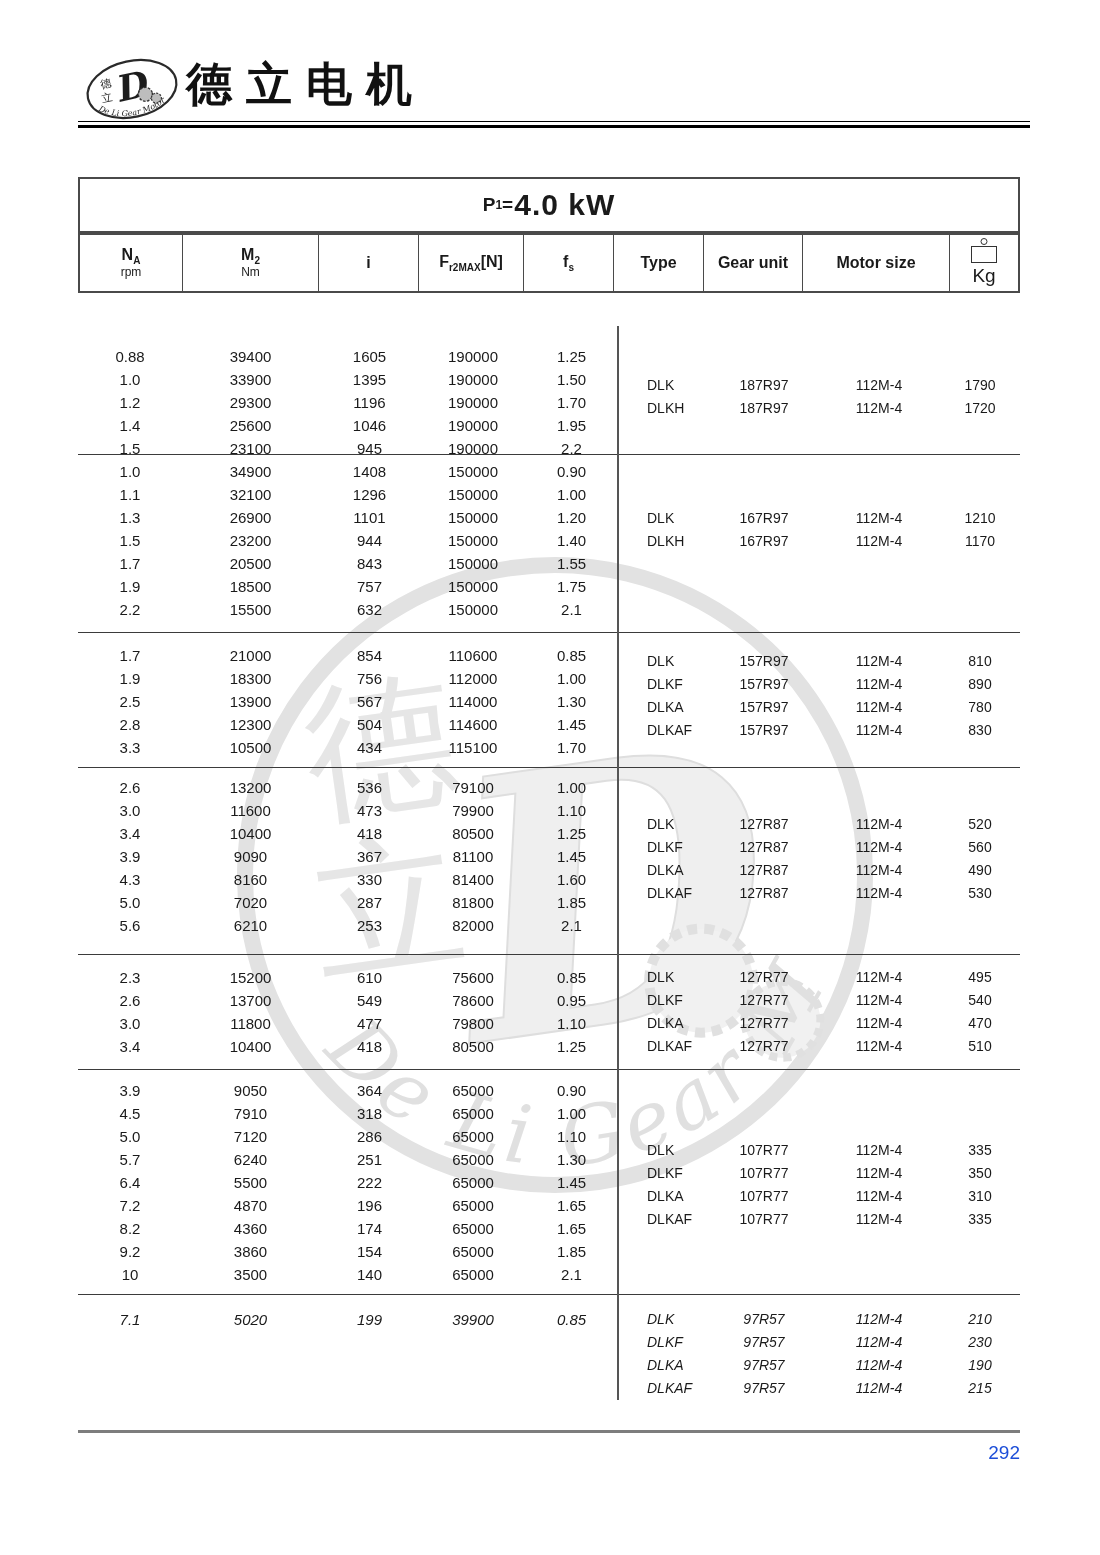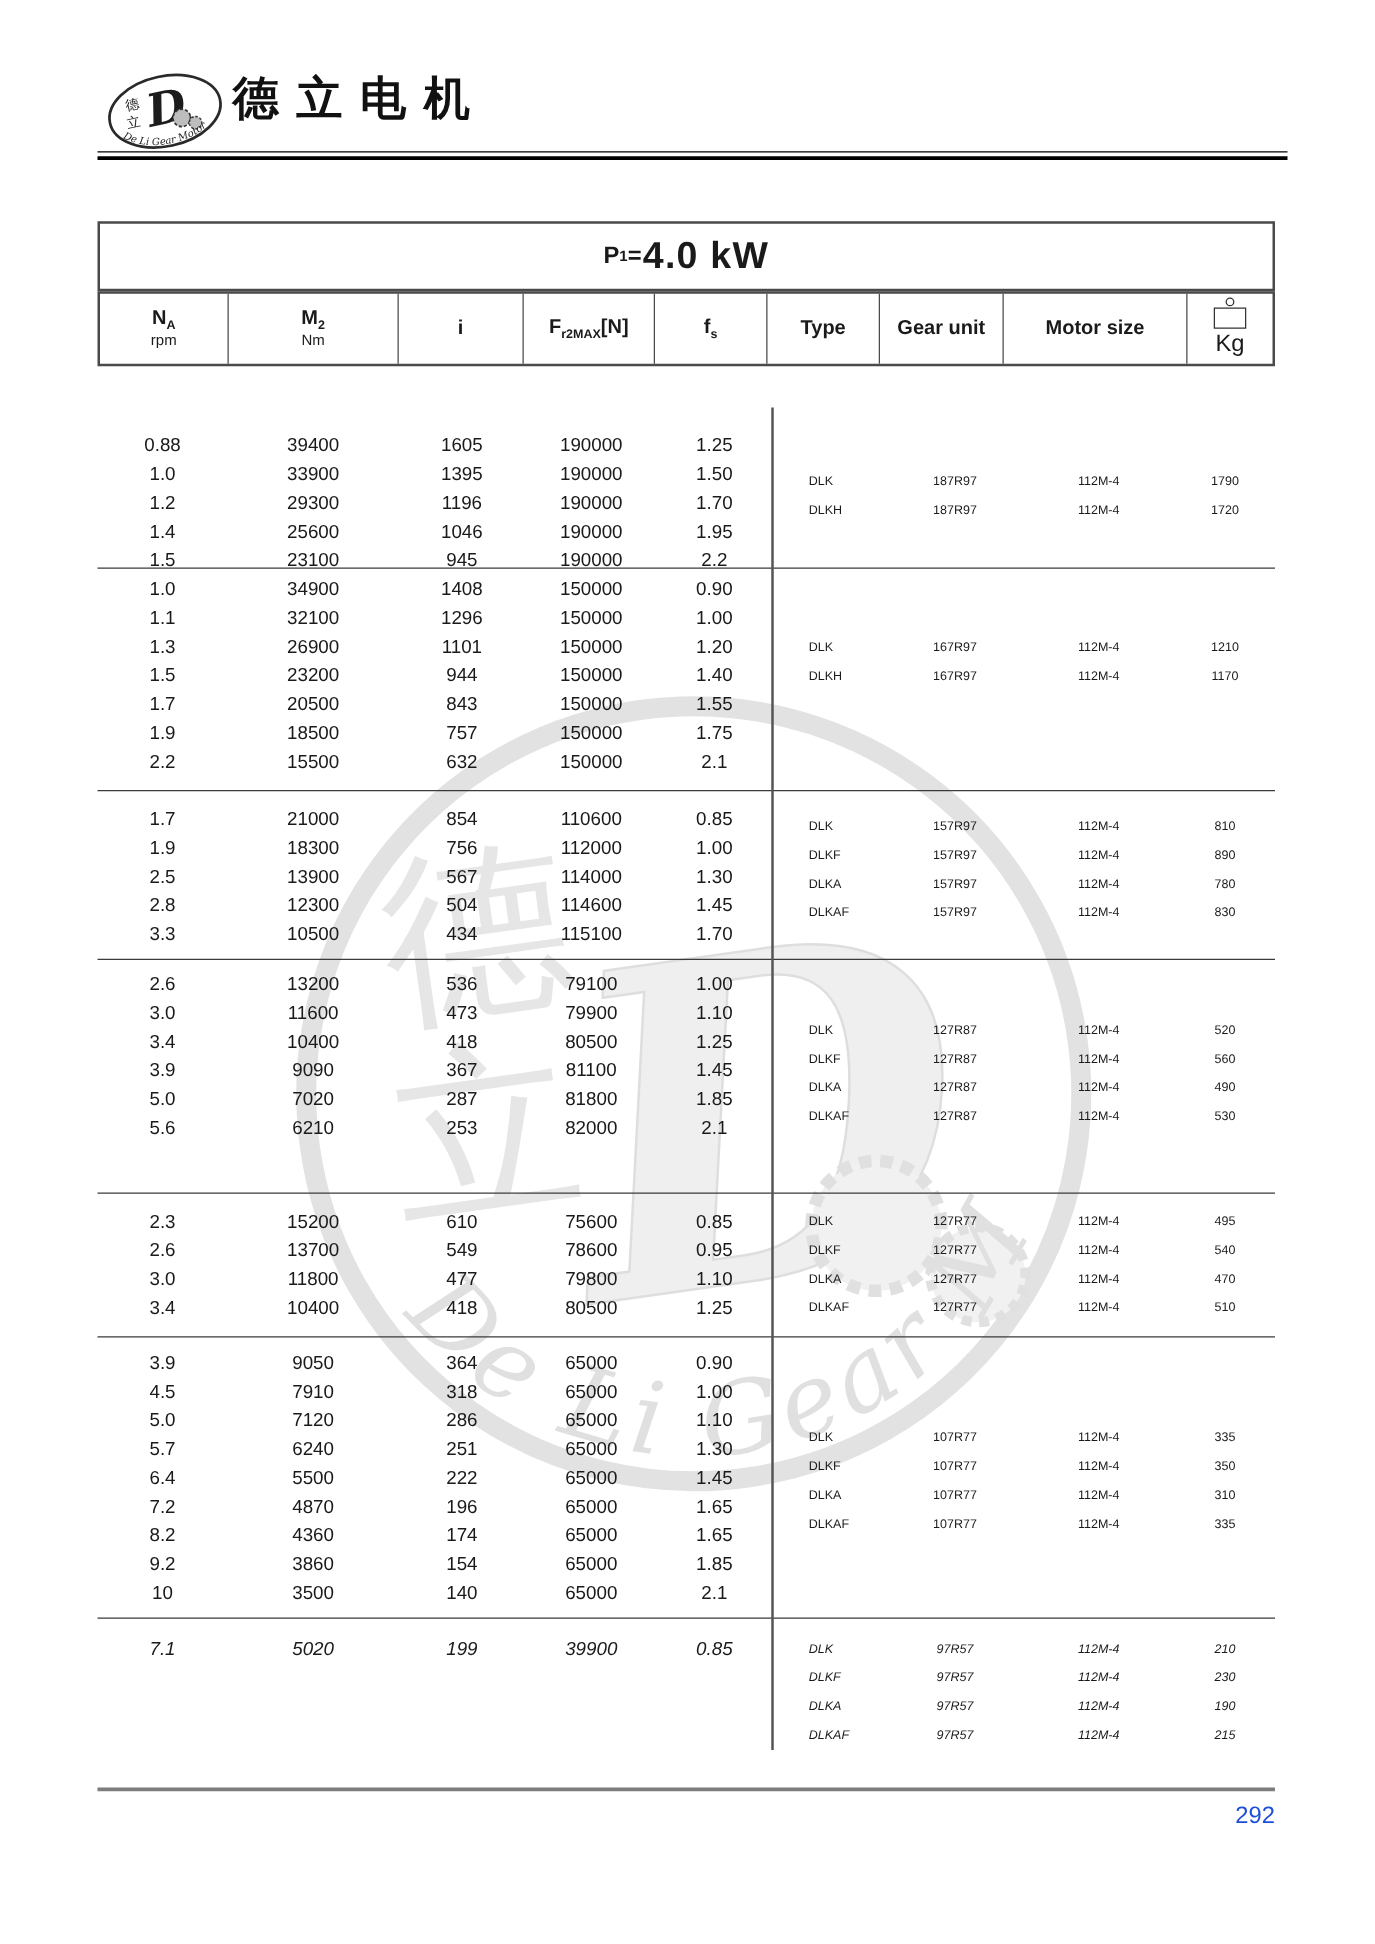--- a/index.html
+++ b/index.html
@@ -5,21 +5,21 @@
   html,body{margin:0;padding:0;background:#fff;}
   .page{
     position:relative;width:1100px;height:1555px;background:#ffffff;
     font-family:"Liberation Sans",sans-serif;color:#1a1a1a;overflow:hidden;
   }
   
   .brand-header{position:absolute;left:78px;top:52px;width:944px;height:66px;}
   .brand-logo{position:absolute;left:2px;top:2px;}
   .brand-title{
     position:absolute;left:108px;top:2px;font-family:"DejaVu Serif",serif;
-    font-size:37px;font-weight:bold;letter-spacing:14px;color:#111;
+    font-size:46px;font-weight:bold;letter-spacing:14px;color:#111;
   }
   .double-rule{
     position:absolute;left:78px;top:121px;width:952px;height:3px;
     border-top:1.5px solid #000;border-bottom:3.5px solid #000;
   }
   
   .watermark{position:absolute;left:205px;top:530px;z-index:0;pointer-events:none;}
   
   .title-box{
     position:absolute;left:78px;top:177px;width:942px;height:56px;box-sizing:border-box;
@@ -52,21 +52,21 @@
   .kg-label{font-size:19px;}
   
   .data-area{position:absolute;left:78px;top:293px;width:942px;height:1139px;z-index:1;}
   .v-divider{position:absolute;left:539px;top:33px;width:1.5px;height:1074px;background:#555;}
   .block{box-sizing:border-box;display:flex;border-bottom:1.5px solid #3b3b3b;}
   .block:last-child{border-bottom:none;font-style:italic;}
   .left{width:539px;}
   .models{flex:1;padding-left:30px;}
   .data-row{display:grid;grid-template-columns:104px 137px 101px 106px 91px;height:23px;line-height:23px;}
   .data-row .cell{text-align:center;font-size:15px;}
-  .model-row{display:grid;grid-template-columns:72px 90px 140px 62px;height:23px;line-height:23px;font-size:10px;}
+  .model-row{display:grid;grid-template-columns:72px 90px 140px 62px;height:23px;line-height:23px;font-size:14px;}
   .model-row .m-type{text-align:left;}
   .model-row .m-gear,.model-row .m-motor,.model-row .m-kg{text-align:center;}
   .b1{height:162px;} .b1 .left{padding-top:52px;} .b1 .models{padding-top:81px;}
   .b2{height:178px;} .b2 .left{padding-top:5px;}  .b2 .models{padding-top:52px;}
   .b3{height:135px;} .b3 .left{padding-top:11px;} .b3 .models{padding-top:17px;}
   .b4{height:187px;} .b4 .left{padding-top:8px;}  .b4 .models{padding-top:45px;}
   .b5{height:115px;} .b5 .left{padding-top:11px;} .b5 .models{padding-top:11px;}
   .b6{height:225px;} .b6 .left{padding-top:9px;}  .b6 .models{padding-top:69px;}
   .b7{height:137px;} .b7 .left{padding-top:13px;} .b7 .models{padding-top:13px;}
   
@@ -363,20 +363,27 @@
             <div class="cell">1.25</div>
           </div>
           <div class="data-row">
             <div class="cell">3.9</div>
             <div class="cell">9090</div>
             <div class="cell">367</div>
             <div class="cell">81100</div>
             <div class="cell">1.45</div>
           </div>
           <div class="data-row">
+            <div class="cell">4.3</div>
+            <div class="cell">8160</div>
+            <div class="cell">330</div>
+            <div class="cell">81400</div>
+            <div class="cell">1.60</div>
+          </div>
+          <div class="data-row">
             <div class="cell">5.0</div>
             <div class="cell">7020</div>
             <div class="cell">287</div>
             <div class="cell">81800</div>
             <div class="cell">1.85</div>
           </div>
           <div class="data-row">
             <div class="cell">5.6</div>
             <div class="cell">6210</div>
             <div class="cell">253</div>

